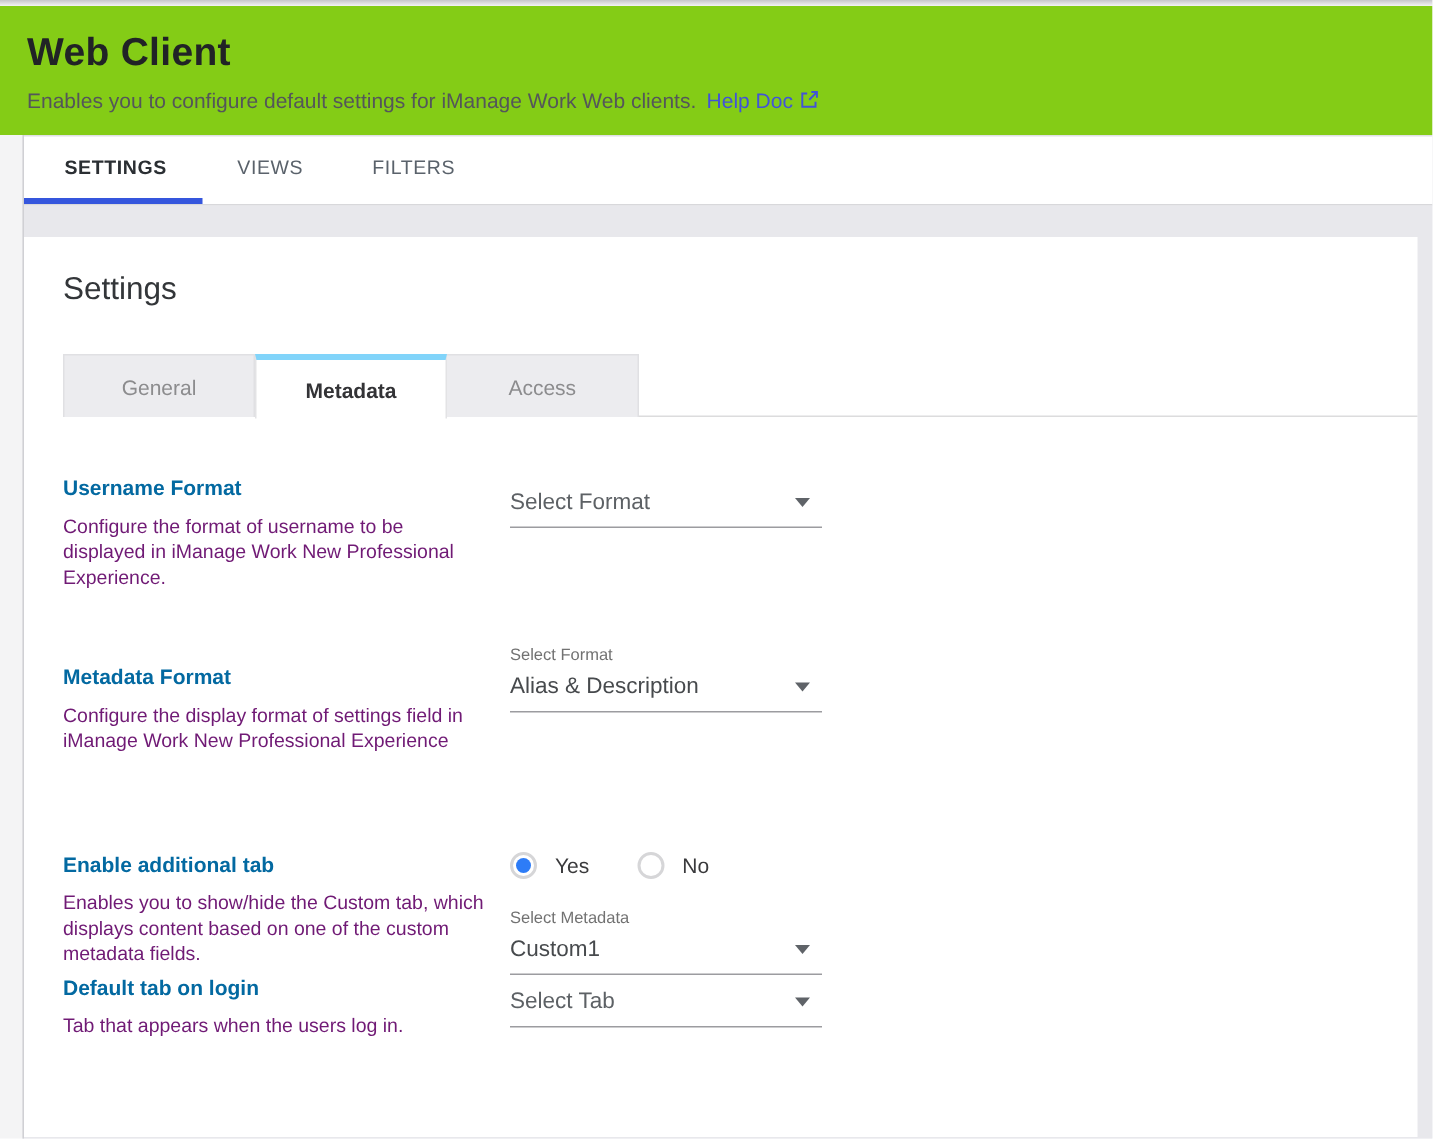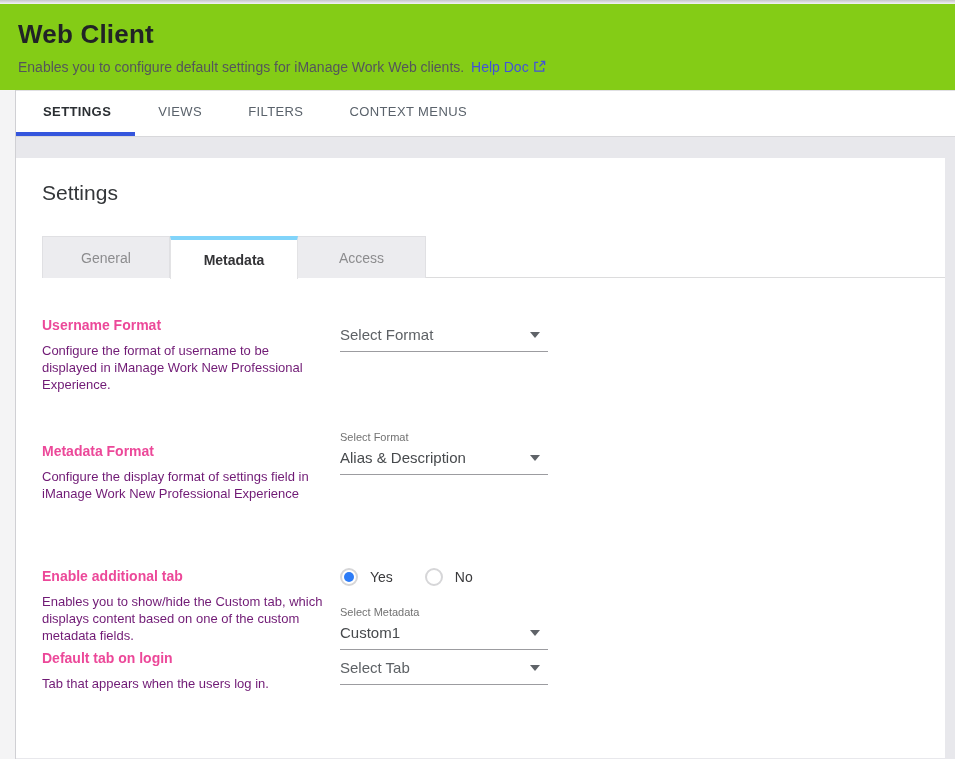--- a/index.html
+++ b/index.html
@@ -63,21 +63,21 @@
   }
 
   
   .row { display: flex; }
   .row-1 { margin-top: 39px; }
   .row-2 { margin-top: 50px; }
   .row-3 { margin-top: 66px; }
   .row-4 { }
   .col-left { flex: 0 0 298px; }
   .col-right { width: 208px; }
-  .field-label { font-size: 14px; font-weight: 700; color: #ec4899; line-height: 17px; margin-bottom: 8px; }
+  .field-label { font-size: 14px; font-weight: 700; color: #0369a1; line-height: 17px; margin-bottom: 8px; }
   .field-desc { font-size: 13px; color: #701a75; line-height: 17px; white-space: pre-line; max-width: 285px; }
 
   
   .dd { width: 208px; cursor: pointer; }
   .dd-pad { padding-top: 9px; }
   .dd-neg { margin-top: -12px; }
   .dd-small-label { font-size: 11px; color: #727272; line-height: 13px; margin-bottom: 5px; }
   .dd-control {
     display: flex; align-items: center; justify-content: space-between;
     padding: 0 6px 7px 0; border-bottom: 1px solid #9c9ca0;
@@ -118,21 +118,20 @@
         </svg></a>
   </p>
 </header>
 
 <div class="content-wrap">
 
   <nav class="tabbar">
     <div class="tab active">SETTINGS</div>
     <div class="tab">VIEWS</div>
     <div class="tab">FILTERS</div>
-    <div class="tab">CONTEXT MENUS</div>
   </nav>
 
   <main class="card">
     <h2 class="panel-heading">Settings</h2>
 
     <div class="subtabs">
       <div class="subtab">General</div>
       <div class="subtab active">Metadata</div>
       <div class="subtab">Access</div>
     </div>

